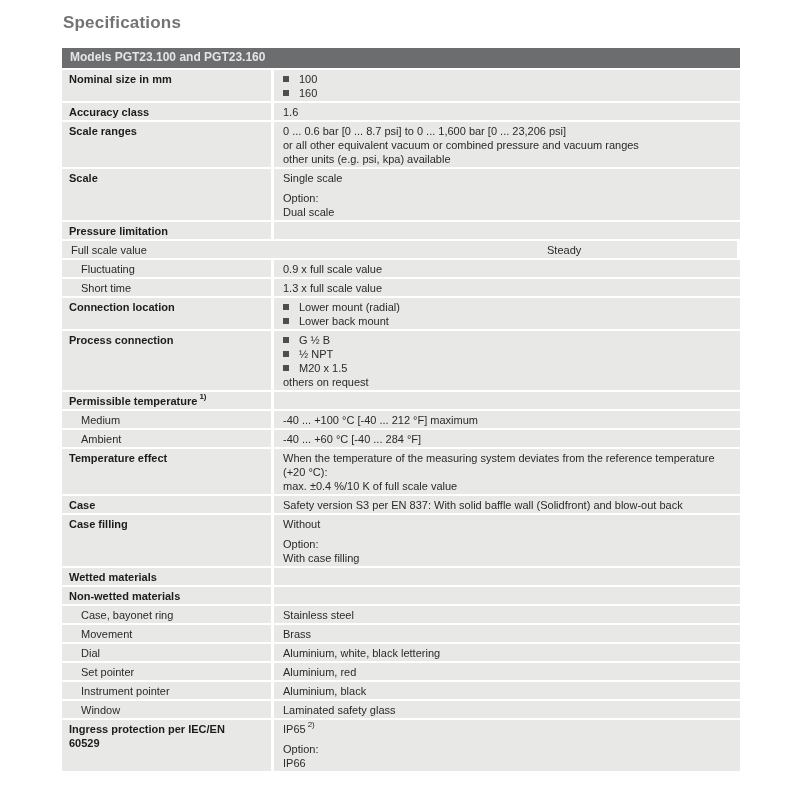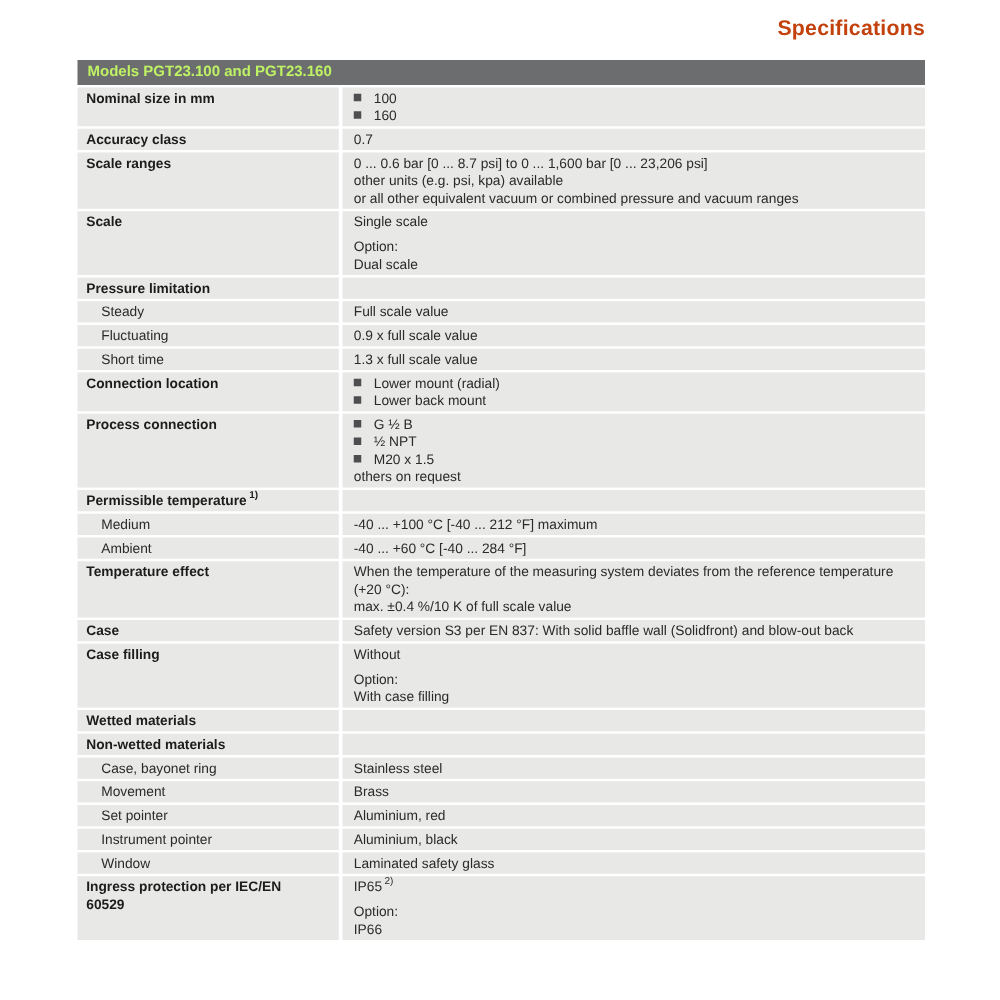--- a/index.html
+++ b/index.html
@@ -14,29 +14,28 @@
     margin: 0; padding: 0;
     width: 800px; height: 800px;
     background: #ffffff;
     font-family: "Liberation Sans", sans-serif;
     color: var(--text);
   }
   .page { padding: 13px 60px 0 62px; }
   .title {
     font-size: 17px;
     font-weight: bold;
-    color: #c2410c;
+    color: #737373;
     margin: 0 0 15px 1px;
     letter-spacing: 0.2px;
-    text-align: right;
   }
   .spec-table { width: 678px; }
   .table-header {
     background: var(--header-bg);
-    color: #bef264;
+    color: #e5e5e5;
     font-size: 12px;
     font-weight: bold;
     line-height: 13px;
     padding: 3px 8px 4px 8px;
     margin-bottom: 2px;
   }
   .row { display: flex; margin-bottom: 2px; }
   .cell {
     background: var(--row-bg);
     font-size: 11px;
@@ -84,48 +83,48 @@
         <div class="row">
           <div class="cell label main"><span>Nominal size in mm</span></div>
           <div class="cell value">
             <div class="line"><span class="bullet-sq"></span><span>100</span></div>
             <div class="line"><span class="bullet-sq"></span><span>160</span></div>
           </div>
         </div>
         <div class="row">
           <div class="cell label main"><span>Accuracy class</span></div>
           <div class="cell value">
-            <div class="line"><span>0.7</span></div>
+            <div class="line"><span>1.6</span></div>
           </div>
         </div>
         <div class="row">
           <div class="cell label main"><span>Scale ranges</span></div>
           <div class="cell value">
             <div class="line"><span>0 ... 0.6 bar [0 ... 8.7 psi] to 0 ... 1,600 bar [0 ... 23,206 psi]</span></div>
+            <div class="line"><span>or all other equivalent vacuum or combined pressure and vacuum ranges</span></div>
             <div class="line"><span>other units (e.g. psi, kpa) available</span></div>
-            <div class="line"><span>or all other equivalent vacuum or combined pressure and vacuum ranges</span></div>
           </div>
         </div>
         <div class="row">
           <div class="cell label main"><span>Scale</span></div>
           <div class="cell value">
             <div class="line"><span>Single scale</span></div>
             <div class="line gap"><span>Option:</span></div>
             <div class="line"><span>Dual scale</span></div>
           </div>
         </div>
         <div class="row">
           <div class="cell label main"><span>Pressure limitation</span></div>
           <div class="cell value"></div>
         </div>
         <div class="row">
+          <div class="cell value">
+            <div class="line"><span>Full scale value</span></div>
+          </div>
           <div class="cell label sub"><span>Steady</span></div>
-          <div class="cell value">
-            <div class="line"><span>Full scale value</span></div>
-          </div>
         </div>
         <div class="row">
           <div class="cell label sub"><span>Fluctuating</span></div>
           <div class="cell value">
             <div class="line"><span>0.9 x full scale value</span></div>
           </div>
         </div>
         <div class="row">
           <div class="cell label sub"><span>Short time</span></div>
           <div class="cell value">
@@ -196,20 +195,26 @@
         <div class="row">
           <div class="cell label sub"><span>Case, bayonet ring</span></div>
           <div class="cell value">
             <div class="line"><span>Stainless steel</span></div>
           </div>
         </div>
         <div class="row">
           <div class="cell label sub"><span>Movement</span></div>
           <div class="cell value">
             <div class="line"><span>Brass</span></div>
+          </div>
+        </div>
+        <div class="row">
+          <div class="cell label sub"><span>Dial</span></div>
+          <div class="cell value">
+            <div class="line"><span>Aluminium, white, black lettering</span></div>
           </div>
         </div>
         <div class="row">
           <div class="cell label sub"><span>Set pointer</span></div>
           <div class="cell value">
             <div class="line"><span>Aluminium, red</span></div>
           </div>
         </div>
         <div class="row">
           <div class="cell label sub"><span>Instrument pointer</span></div>

